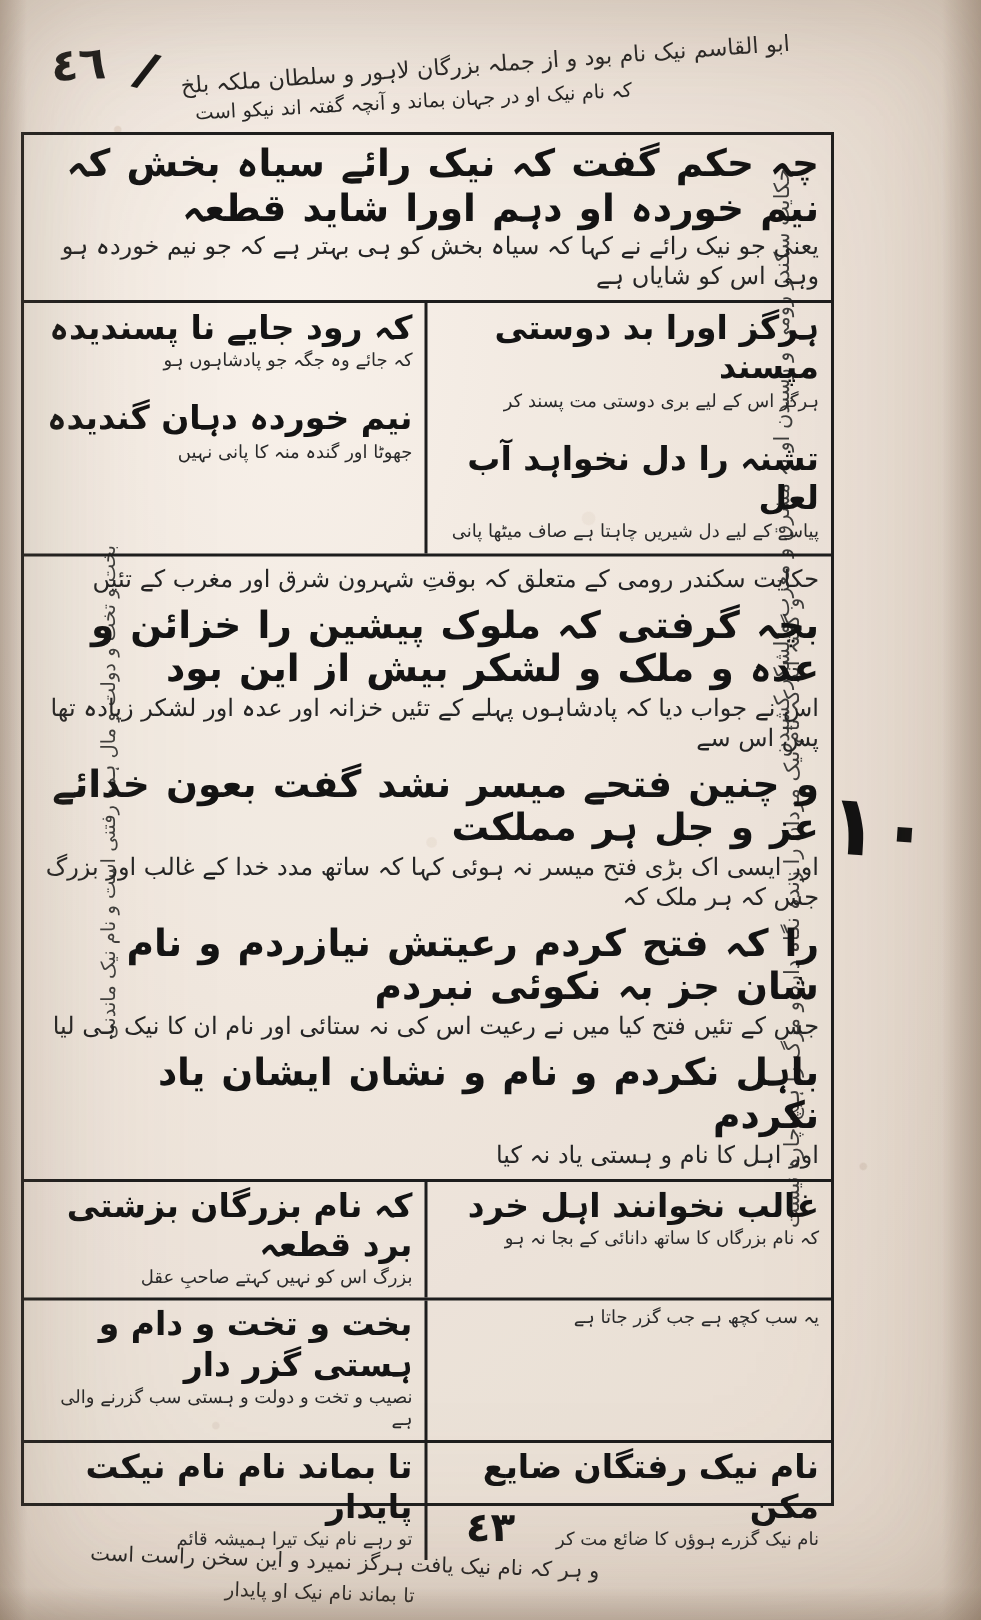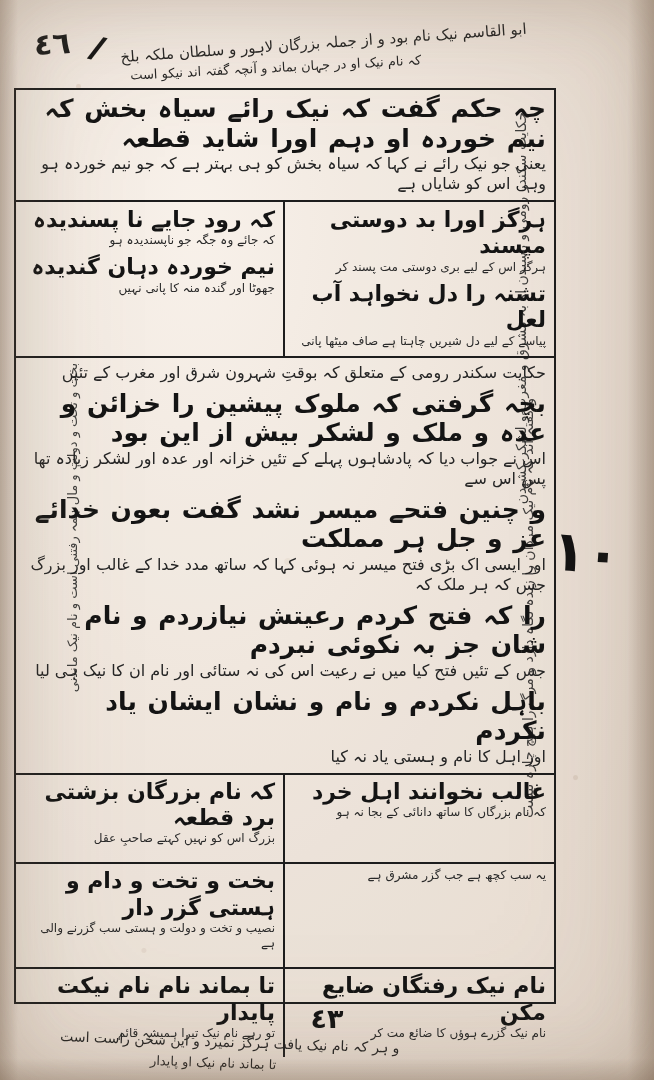--- a/index.html
+++ b/index.html
@@ -194,27 +194,27 @@
     line-height: 1.2;
     letter-spacing: -1px;
   }
   .vgloss {
     font-size: 12px;
     line-height: 1.25;
     color: #2a2a2a;
     letter-spacing: -0.5px;
   }
   .vrow + .vrow {
-    margin-top: 6px;
+    margin-top: 19px;
   }
 
   
   .grid-cell {
     box-sizing: border-box;
-    padding: 4px 8px 16px 8px;
+    padding: 4px 8px 6px 8px;
   }
   .grid-row {
     display: flex;
     flex-direction: row-reverse;
   }
   .grid-row + .grid-row {
     border-top: 2.5px solid #1d1d1d;
   }
   .grid-row .grid-cell {
     flex: 1 1 50%;
@@ -286,21 +286,21 @@
           <div class="rtl vgloss">ہرگز اس کے لیے بری دوستی مت پسند کر</div>
         </div>
         <div class="vrow">
           <div class="rtl vline">تشنہ را دل نخواہد آب لعل</div>
           <div class="rtl vgloss">پیاسے کے لیے دل شیریں چاہتا ہے صاف میٹھا پانی</div>
         </div>
       </div>
       <div class="vcol">
         <div class="vrow">
           <div class="rtl vline">کہ رود جایے نا پسندیدہ</div>
-          <div class="rtl vgloss">کہ جائے وہ جگہ جو ناپسندیدہ ہو</div>
+          <div class="rtl vgloss">کہ جائے وہ جگہ جو پادشاہوں ہو</div>
         </div>
         <div class="vrow">
           <div class="rtl vline">نیم خوردہ دہان گندیدہ</div>
           <div class="rtl vgloss">جھوٹا اور گندہ منہ کا پانی نہیں</div>
         </div>
       </div>
     </div>
 
     <div class="rule"></div>
     <div class="section">
@@ -326,21 +326,21 @@
           <div class="rtl vline">غالب نخوانند اہل خرد</div>
           <div class="rtl vgloss">کہ نام بزرگاں کا ساتھ دانائی کے بجا نہ ہو</div>
         </div>
         <div class="grid-cell">
           <div class="rtl vline">کہ نام بزرگان بزشتی برد قطعہ</div>
           <div class="rtl vgloss">بزرگ اس کو نہیں کہتے صاحبِ عقل</div>
         </div>
       </div>
       <div class="grid-row">
         <div class="grid-cell">
-          <div class="rtl vgloss">یہ سب کچھ ہے جب گزر مشرق ہے</div>
+          <div class="rtl vgloss">یہ سب کچھ ہے جب گزر جاتا ہے</div>
         </div>
         <div class="grid-cell">
           <div class="rtl vline">بخت و تخت و دام و ہستی گزر دار</div>
           <div class="rtl vgloss">نصیب و تخت و دولت و ہستی سب گزرنے والی ہے</div>
         </div>
       </div>
       <div class="grid-row">
         <div class="grid-cell">
           <div class="rtl vline">نام نیک رفتگان ضایع مکن</div>
           <div class="rtl vgloss">نام نیک گزرے ہوؤں کا ضائع مت کر</div>

